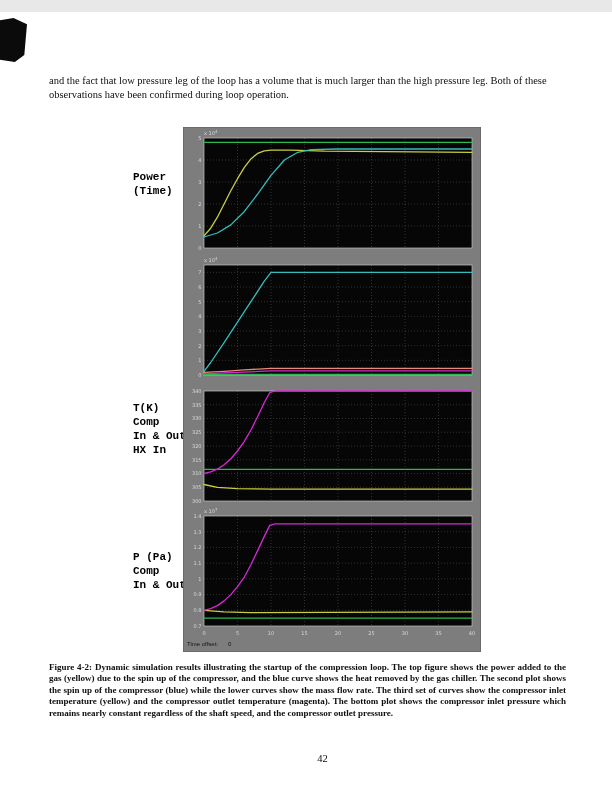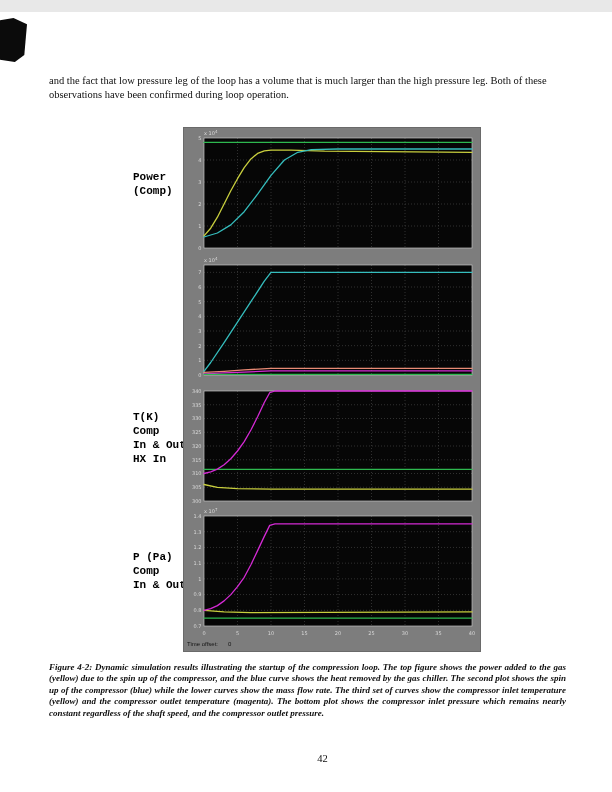--- a/index.html
+++ b/index.html
@@ -28,43 +28,43 @@
   }
   .subplot{position:absolute;left:0;display:block;}
   svg text{font-family:"DejaVu Sans", sans-serif;}
   .time-offset{
     position:absolute;left:3px;top:513px;
     font-family:"Liberation Sans", sans-serif;font-size:6px;color:#151515;
   }
   .time-offset .val{margin-left:10px;}
   .caption{
     position:absolute;left:49px;top:650px;width:517px;margin:0;
-    font-size:9px;font-weight:bold;line-height:1.27;text-align:justify;font-style:italic;
+    font-size:9px;font-weight:bold;line-height:1.27;text-align:justify;
   }
   .page-number{
     position:absolute;left:0;top:741px;width:100%;text-align:center;
     font-size:10.5px;
   }
 </style>
 </head>
 <body>
 
 <div class="page">
 
   <div class="scan-artifact"></div>
 
   <p class="body-text">and the fact that low pressure leg of the loop has a volume that is much larger than the high pressure leg. Both of these observations have been confirmed during loop operation.</p>
 
   <div class="row-label" style="top:158px">
     <div>Power</div>
-    <div>(Comp)</div>
-  </div>
-
-
-  <div class="row-label" style="top:398px">
+    <div>(Time)</div>
+  </div>
+
+
+  <div class="row-label" style="top:389px">
     <div>T(K)</div>
     <div>Comp</div>
     <div>In &amp; Out</div>
     <div>HX In</div>
   </div>
 
   <div class="row-label" style="top:538px">
     <div>P (Pa)</div>
     <div>Comp</div>
     <div>In &amp; Out</div>

